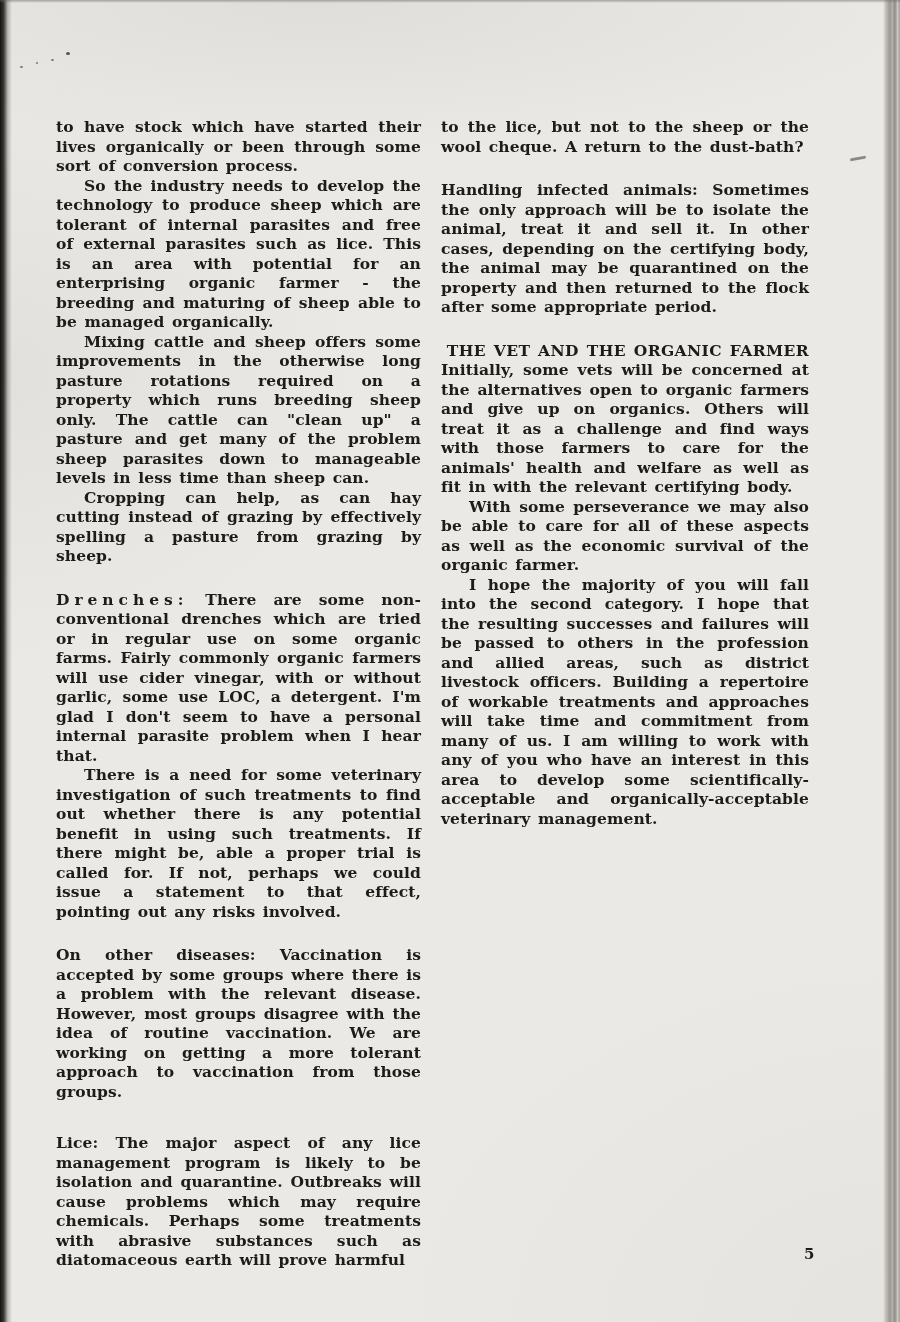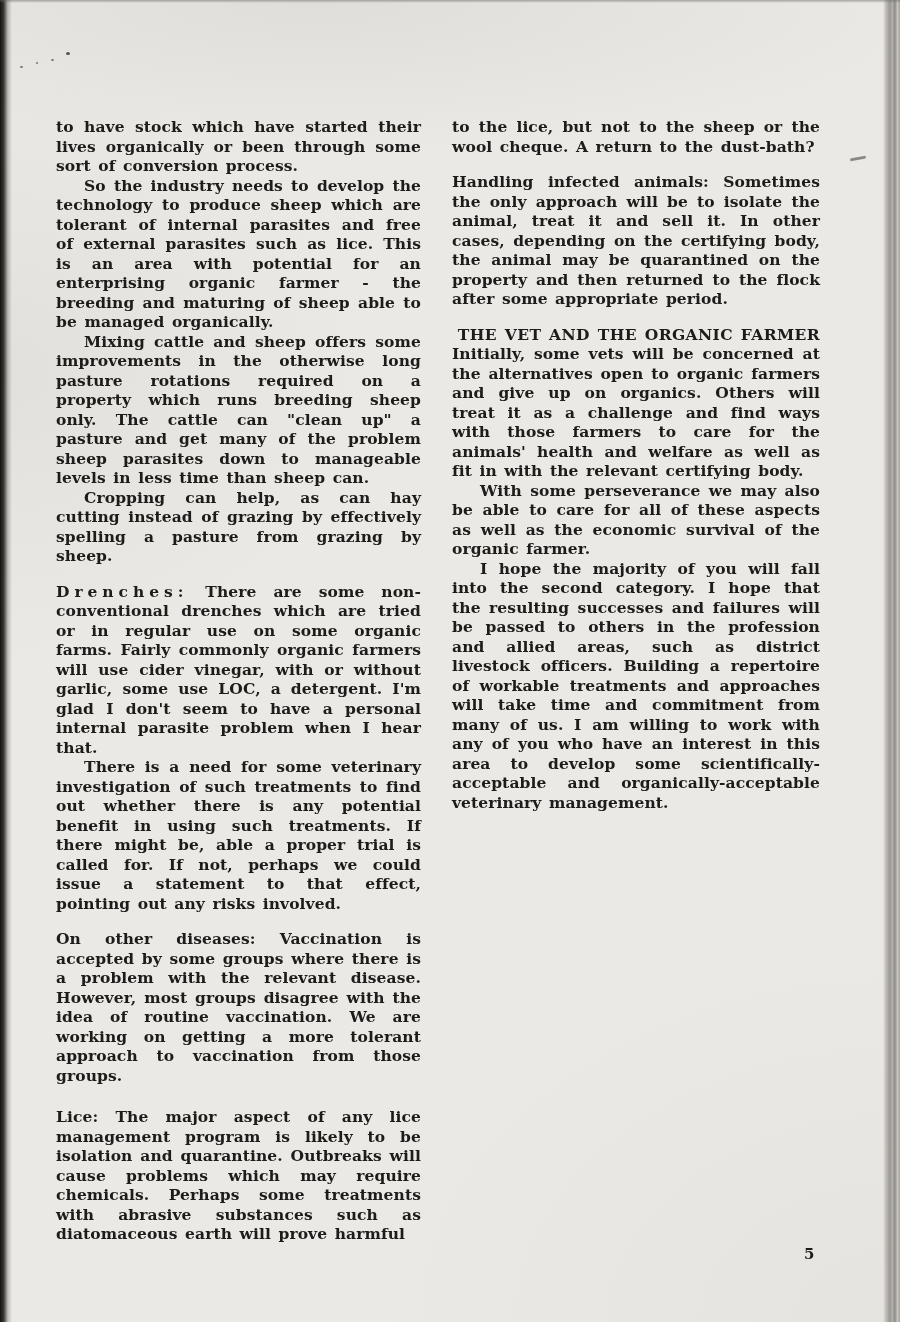--- a/index.html
+++ b/index.html
@@ -39,37 +39,37 @@
   .speck.s3 { left: 51px; top: 59px; width: 3px; height: 2px; }
   .speck.s4 { left: 66px; top: 52px; width: 4px; height: 3px; background: #55534f; }
   .mark-dash {
     position: absolute; left: 850px; top: 157px; width: 16px; height: 3px;
     background: #8a8884; border-radius: 2px; transform: rotate(-10deg);
   }
 
   
   .columns {
     position: absolute; left: 56px; top: 117px;
-    display: flex; gap: 31px;
+    display: flex; gap: 20px;
   }
   .col-left  { width: 365px; }
   .col-right { width: 368px; }
 
   .para, .heading {
     margin: 0;
     font-size: 15.5px;
     line-height: 19.5px;
     text-align: justify;
     word-spacing: 2px;
     letter-spacing: 0.1px;
   }
   .heading { text-align: right; letter-spacing: 0.4px; }
   .indent { text-indent: 28px; }
-  .gap    { margin-top: 16px; }
-  .gap-lg { margin-top: 22px; }
+  .gap    { margin-top: 24px; }
+  .gap-lg { margin-top: 32px; }
   .lead.spaced { letter-spacing: 0.32em; }
 
   .page-number {
     position: absolute; left: 804px; top: 1245px;
     font-size: 15px; line-height: 18px;
   }
 </style>
 </head>
 <body>
 

